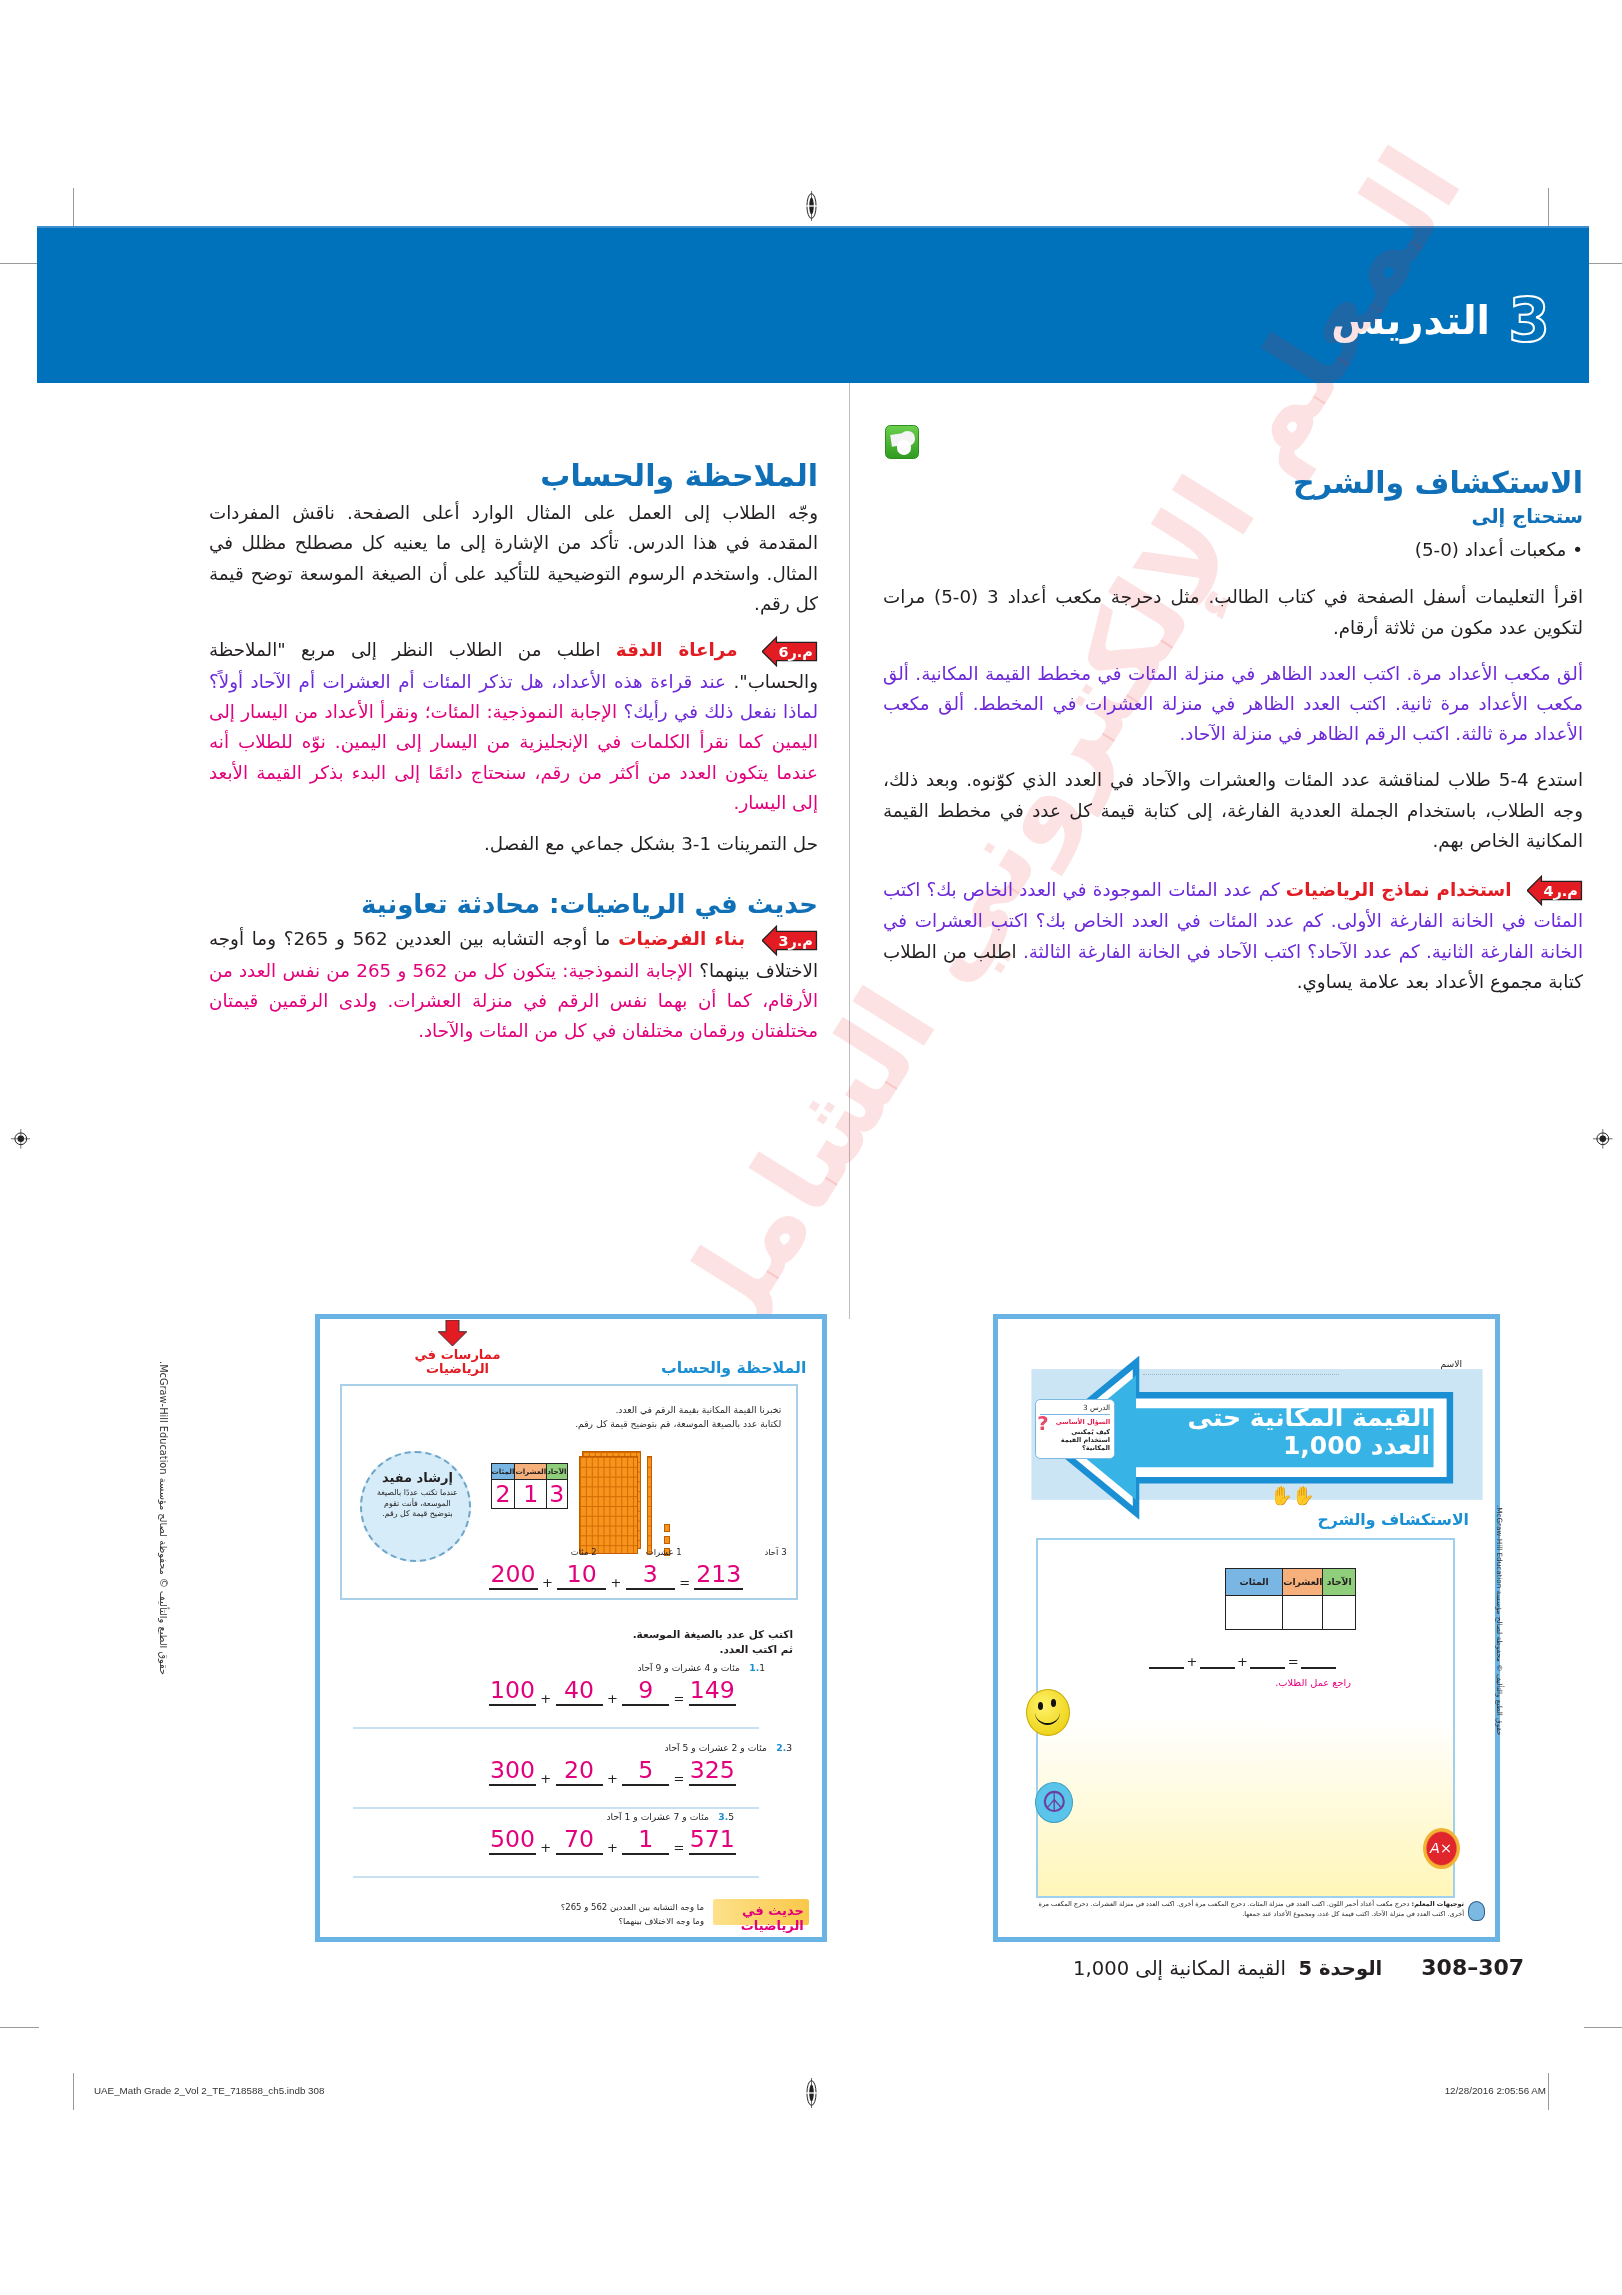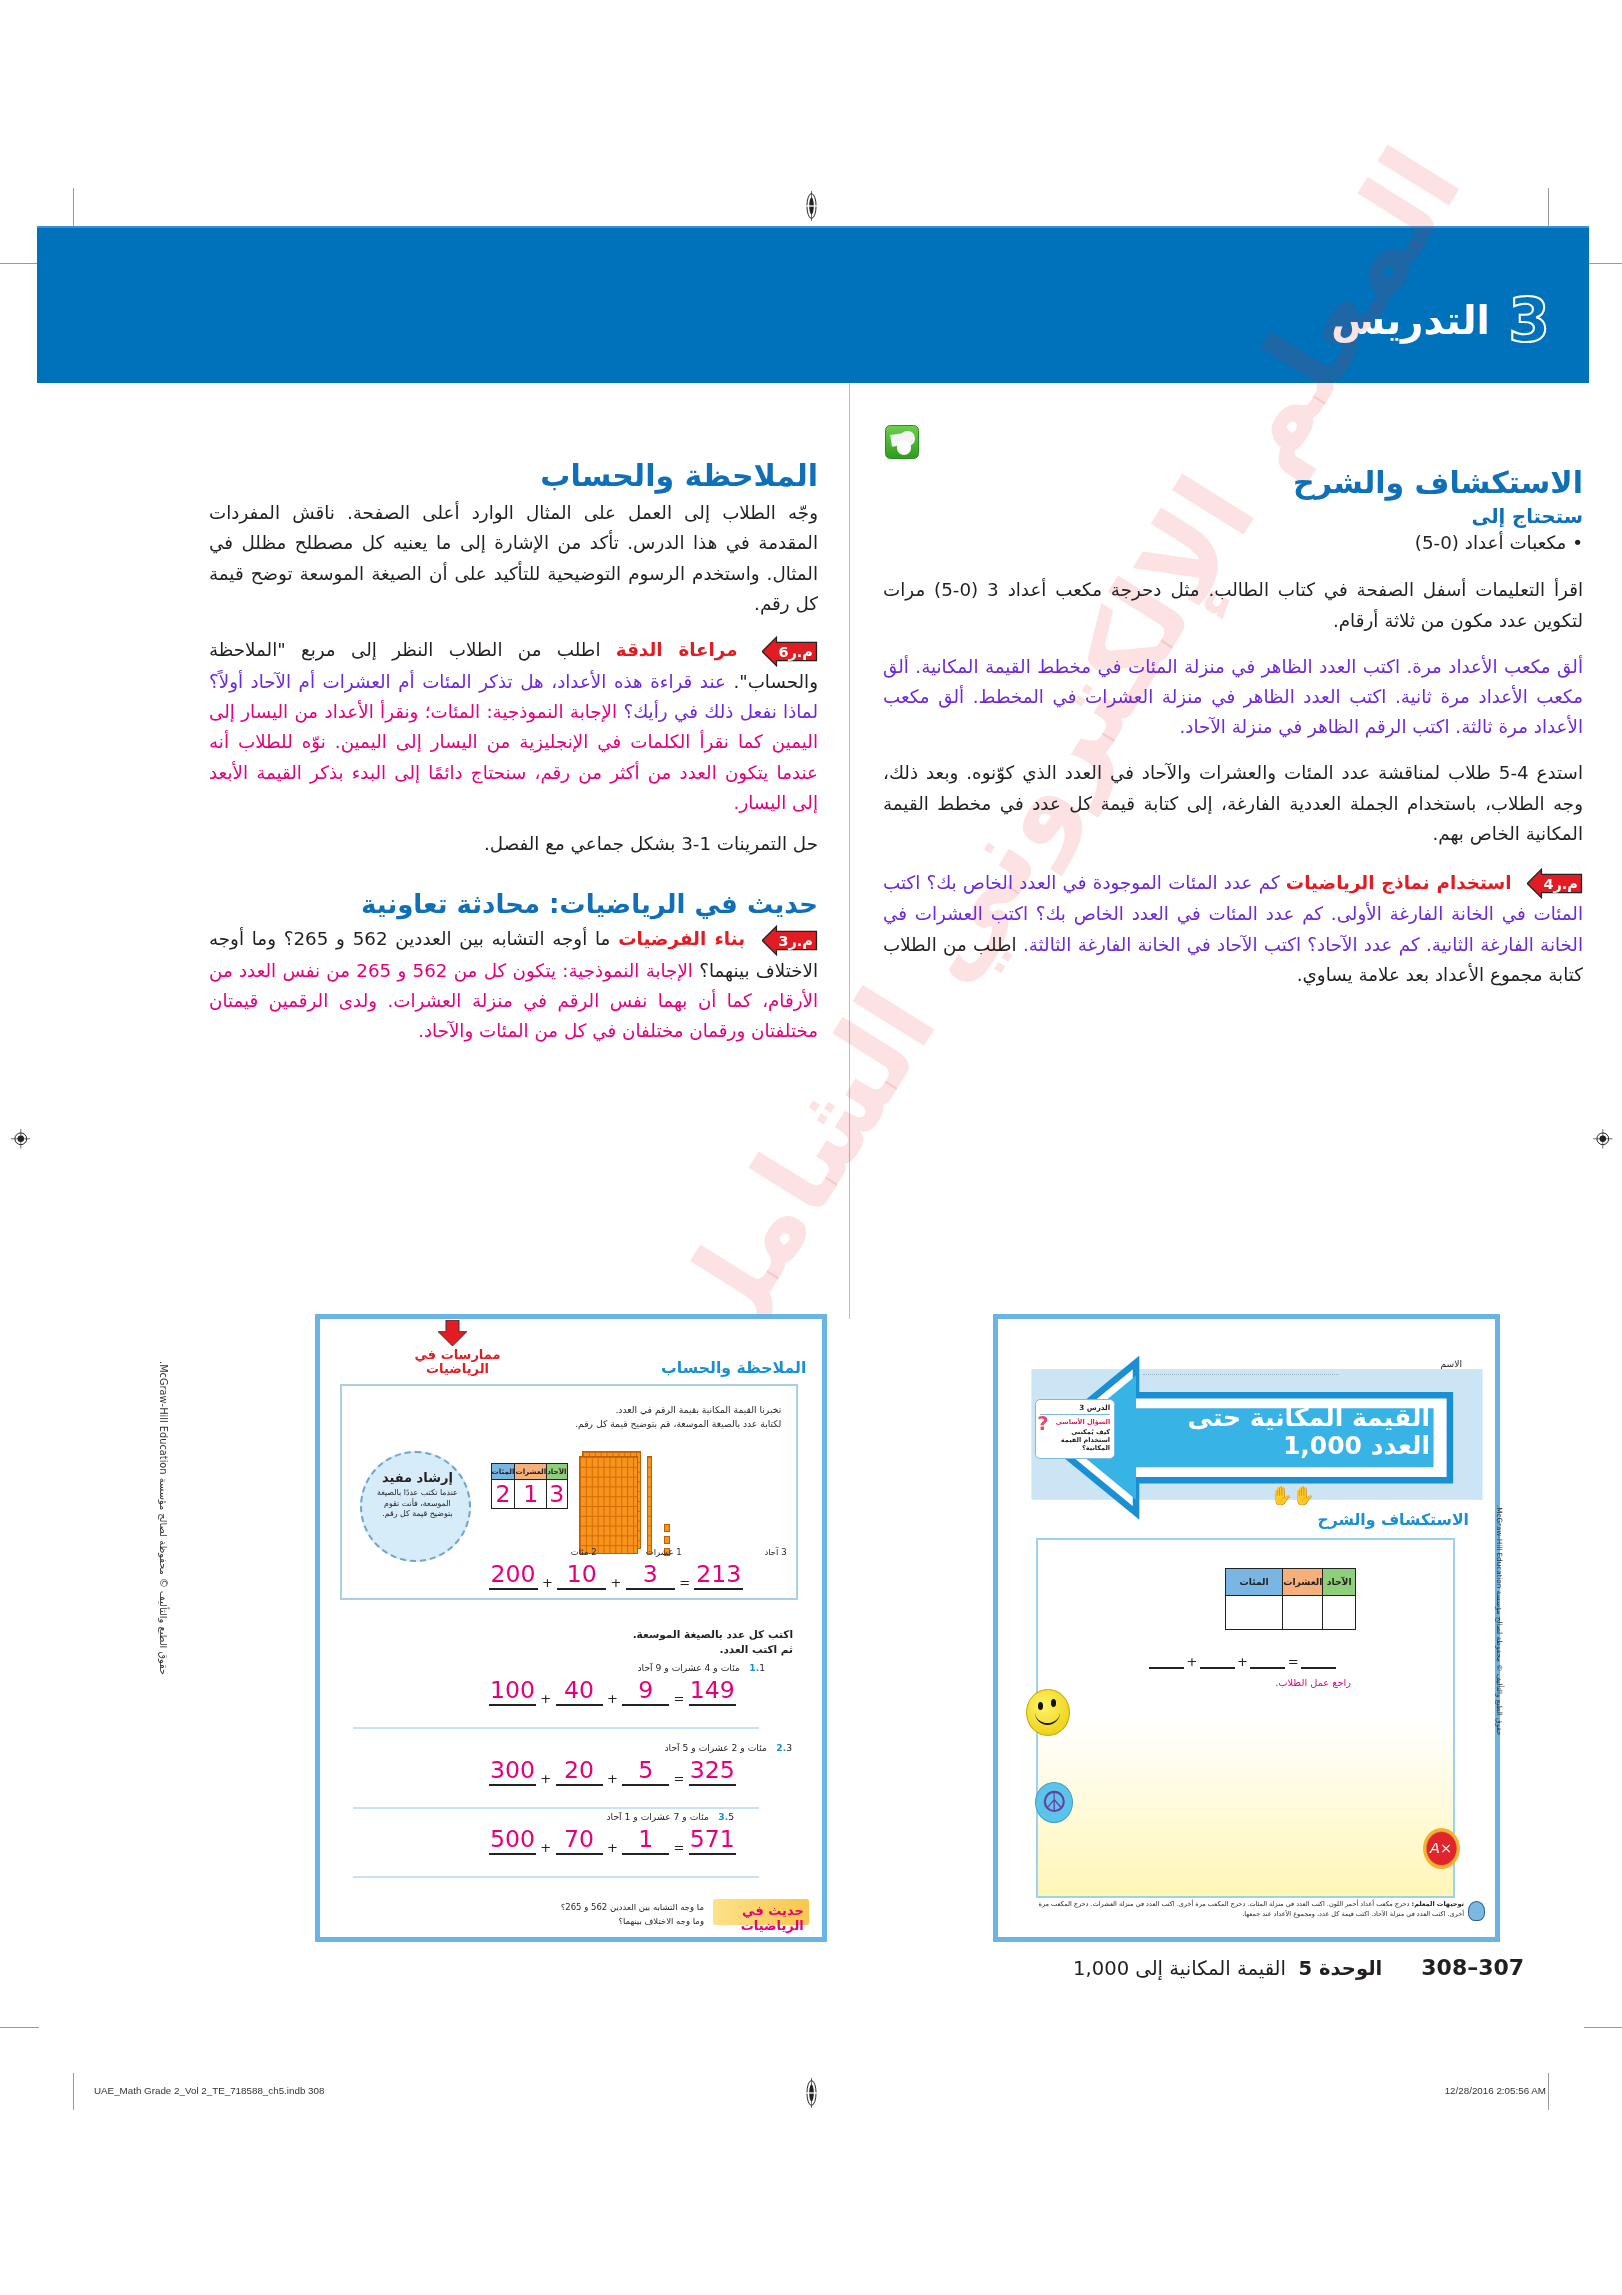--- a/index.html
+++ b/index.html
@@ -128,21 +128,21 @@
 <div class="green-icon">
   <div class="sq"></div>
     <div class="c1"></div>
     <div class="c2"></div>
 </div>
 
 <div class="col col-right">
   <div style="height:46px;"></div>
   <h2 class="sec-title">الاستكشاف والشرح</h2>
   <div class="sub-title">ستحتاج إلى</div>
-  <p class="body" style="margin-top:0;">• <span>مكعبات أعداد (0-5)</span></p>
+  <p class="body" style="margin-top:7px;">• <span>مكعبات أعداد (0-5)</span></p>
   <div style="height:10.5px;"></div>
   <p class="body">اقرأ التعليمات أسفل الصفحة في كتاب الطالب. مثل دحرجة مكعب أعداد 3 (0-5) مرات لتكوين عدد مكون من ثلاثة أرقام.</p>
   <div style="height:9.2px;"></div>
   <p class="body blue-it">ألق مكعب الأعداد مرة. اكتب العدد الظاهر في منزلة المئات في مخطط القيمة المكانية. ألق مكعب الأعداد مرة ثانية. اكتب العدد الظاهر في منزلة العشرات في المخطط. ألق مكعب الأعداد مرة ثالثة. اكتب الرقم الظاهر في منزلة الآحاد.</p>
   <div style="height:9.2px;"></div>
   <p class="body">استدع 4-5 طلاب لمناقشة عدد المئات والعشرات والآحاد في العدد الذي كوّنوه. وبعد ذلك، وجه الطلاب، باستخدام الجملة العددية الفارغة، إلى كتابة قيمة كل عدد في مخطط القيمة المكانية الخاص بهم.</p>
   <div style="height:11.8px;"></div>
   <p class="body">
     <span class="mp-badge">
       <svg width="56" height="31" viewBox="0 0 86 48">
@@ -311,21 +311,21 @@
     <rect x="0" y="20" width="690" height="200" fill="#a8d4ef" opacity="0.6"></rect>
     <polygon points="160,10 160,60 640,60 640,190 160,190 160,240 20,125" fill="#ffffff" stroke="#1b8fd4" stroke-width="10"></polygon>
     <polygon points="160,30 160,80 615,80 615,170 160,170 160,220 45,125" fill="#38b3e6"></polygon>
   </svg>
   <div class="t-rtl" style="right:65px; top:85px; font-weight:bold; font-size:25px; color:#fff; line-height:1.1; text-align:right;">
     <div>القيمة المكانية حتى</div>
     <div>العدد 1,000</div>
   </div>
 
   <div style="position:absolute; left:37px; top:80px; width:80px; height:60px; background:#fff; border:1.3px solid #7ab9e2; border-radius:5.2px;">
-    <div class="t-rtl" style="right:3.9px; top:2.6px; font-size:7.2px; font-weight:bold;">الدرس 3</div>
+    <div class="t-rtl" style="right:3.9px; top:2.6px; font-size:7.2px; font-weight:normal;">الدرس 3</div>
     <div style="position:absolute; left:3.9px; right:3.9px; top:14.4px; border-top:0.7px solid #7ab9e2;"></div>
     <div class="t-rtl" style="right:3.9px; top:18.3px; font-size:6.5px; font-weight:bold; color:#e31c4b;">السؤال الأساسي</div>
     <div class="t-rtl" style="right:3.9px; top:27.5px; width:65px; font-size:6.5px; font-weight:bold; line-height:1.3;">كيف يُمكنني استخدام القيمة المكانية؟</div>
     <div style="position:absolute; left:1.3px; top:11.8px; font-size:19.6px; font-weight:bold; color:#e84a6a;">?</div>
   </div>
 
   <div style="position:absolute; left:272px; top:166px; font-size:18.3px; color:#e9a22a;">✋✋</div>
 
   <div class="t-rtl t-title-blue" style="right:26px; top:191px; font-size:15.7px;">الاستكشاف والشرح</div>
 

